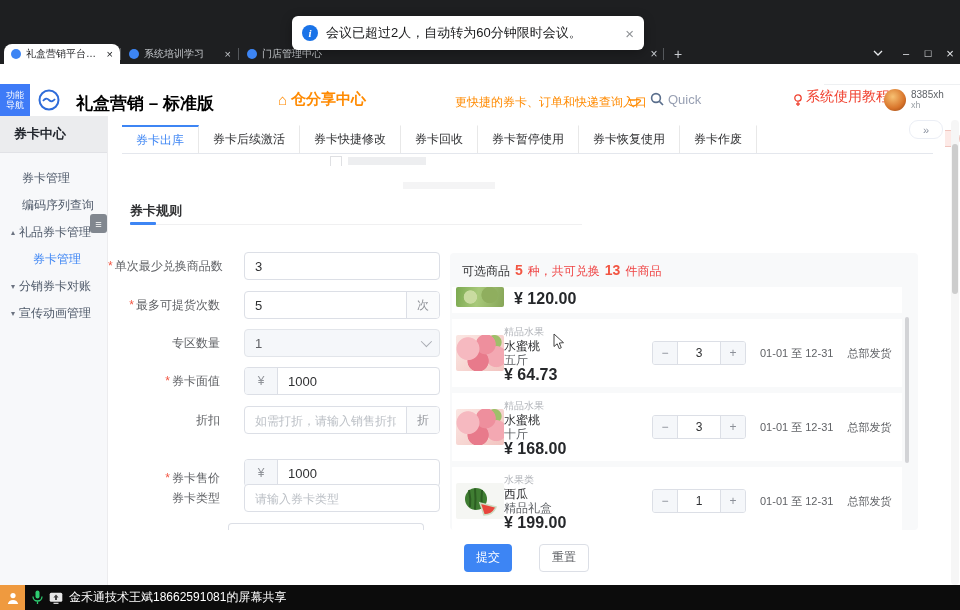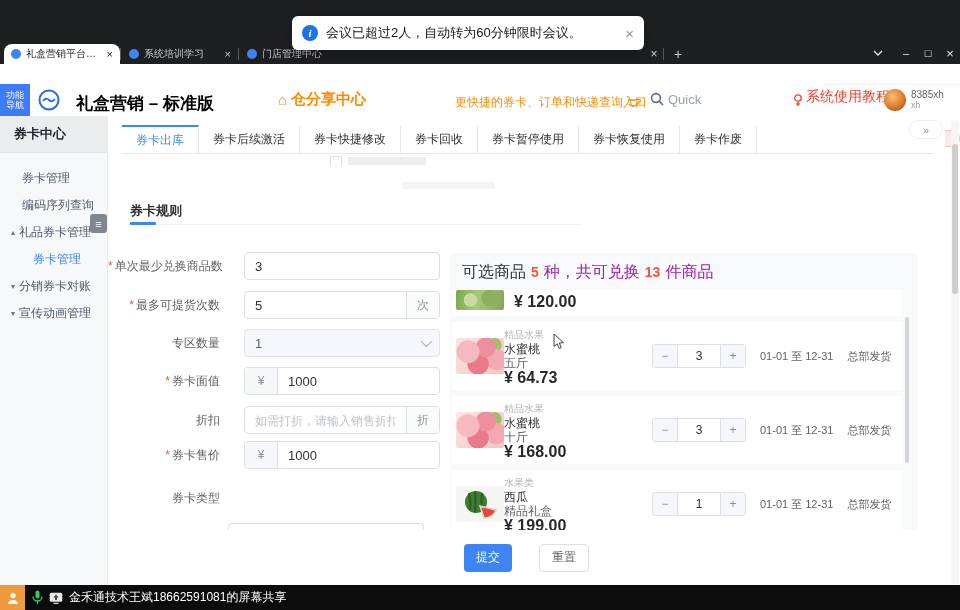--- a/index.html
+++ b/index.html
@@ -91,23 +91,23 @@
   .suffix{border-left:1px solid #dcdfe6;background:#fafbfc;}
   .fselect{margin-left:8px;width:196px;height:28px;border:1px solid #e2e5ea;border-radius:4px;background:#f5f7fa;
     display:flex;align-items:center;padding:0 10px;box-sizing:border-box;font-size:13px;color:#606266;}
   .fselect .chev{margin-left:auto;width:7px;height:7px;border-right:1px solid #a8abb2;border-bottom:1px solid #a8abb2;
     transform:rotate(45deg) translateY(-2px);}
   .fpartial{position:absolute;left:120px;top:407px;width:196px;height:7px;border:1px solid #dcdfe6;border-bottom:none;
     border-radius:4px 4px 0 0;background:#fff;box-sizing:border-box;}
   
   .ppanel{position:absolute;left:342px;top:137px;width:468px;height:277px;background:#f8f9fa;border-radius:4px;overflow:hidden;}
   .psummary{display:flex;align-items:baseline;gap:5px;padding:9px 12px 7px 12px;}
-  .psummary .sl{font-size:16px;color:#303133;}
+  .psummary .sl{font-size:12px;color:#303133;}
   .psummary .num{font-size:14px;font-weight:bold;color:#f25643;}
-  .psummary .sg{font-size:16px;color:#a21caf;}
+  .psummary .sg{font-size:12px;color:#ef4444;}
   .prow{margin:0 16px 6px 2px;background:#fff;display:flex;align-items:center;padding:0 10px 0 4px;box-sizing:border-box;}
   .prow.partial{height:26px;overflow:hidden;align-items:flex-start;}
   .prow.full{height:68px;}
   .pimg{width:48px;height:36px;border-radius:2px;flex:0 0 auto;}
   .pimg.small{height:20px;}
   .peach{background:
     radial-gradient(circle at 25% 38%,#f6b9c0 0 26%,transparent 28%),
     radial-gradient(circle at 62% 26%,#ee8f9d 0 24%,transparent 26%),
     radial-gradient(circle at 46% 72%,#e87a8b 0 28%,transparent 30%),
     radial-gradient(circle at 84% 60%,#f3a8b2 0 22%,transparent 24%),
@@ -352,29 +352,32 @@
           <input value="1000" style="">
         </span>
     </div>
     <div class="frow" style="top:290px;">
       <span class="flabel"><span>折扣</span></span>
       <span class="fctrl">
           <input placeholder="如需打折，请输入销售折扣" style="">
           <span class="affix suffix">折</span>
         </span>
     </div>
-    <div class="frow" style="top:325px;">
+    <div class="frow" style="top:343px;align-items:flex-end;">
       <span class="flabel"><span class="req">*</span><span>券卡售价</span></span>
       <span class="fctrl">
           <span class="affix prefix">¥</span>
           <input value="1000" style="">
         </span>
     </div>
     <div class="frow" style="top:368px;">
       <span class="flabel"><span>券卡类型</span></span>
+      <span class="fctrl">
+          <input placeholder="请输入券卡类型" style="">
+        </span>
     </div>
     <div class="fpartial"></div>
 
     <div class="ppanel">
       <div class="psummary">
         <span class="sl">可选商品</span>
         <span class="num">5</span>
         <span class="sg">种，共可兑换</span>
         <span class="num">13</span>
         <span class="sg">件商品</span>

